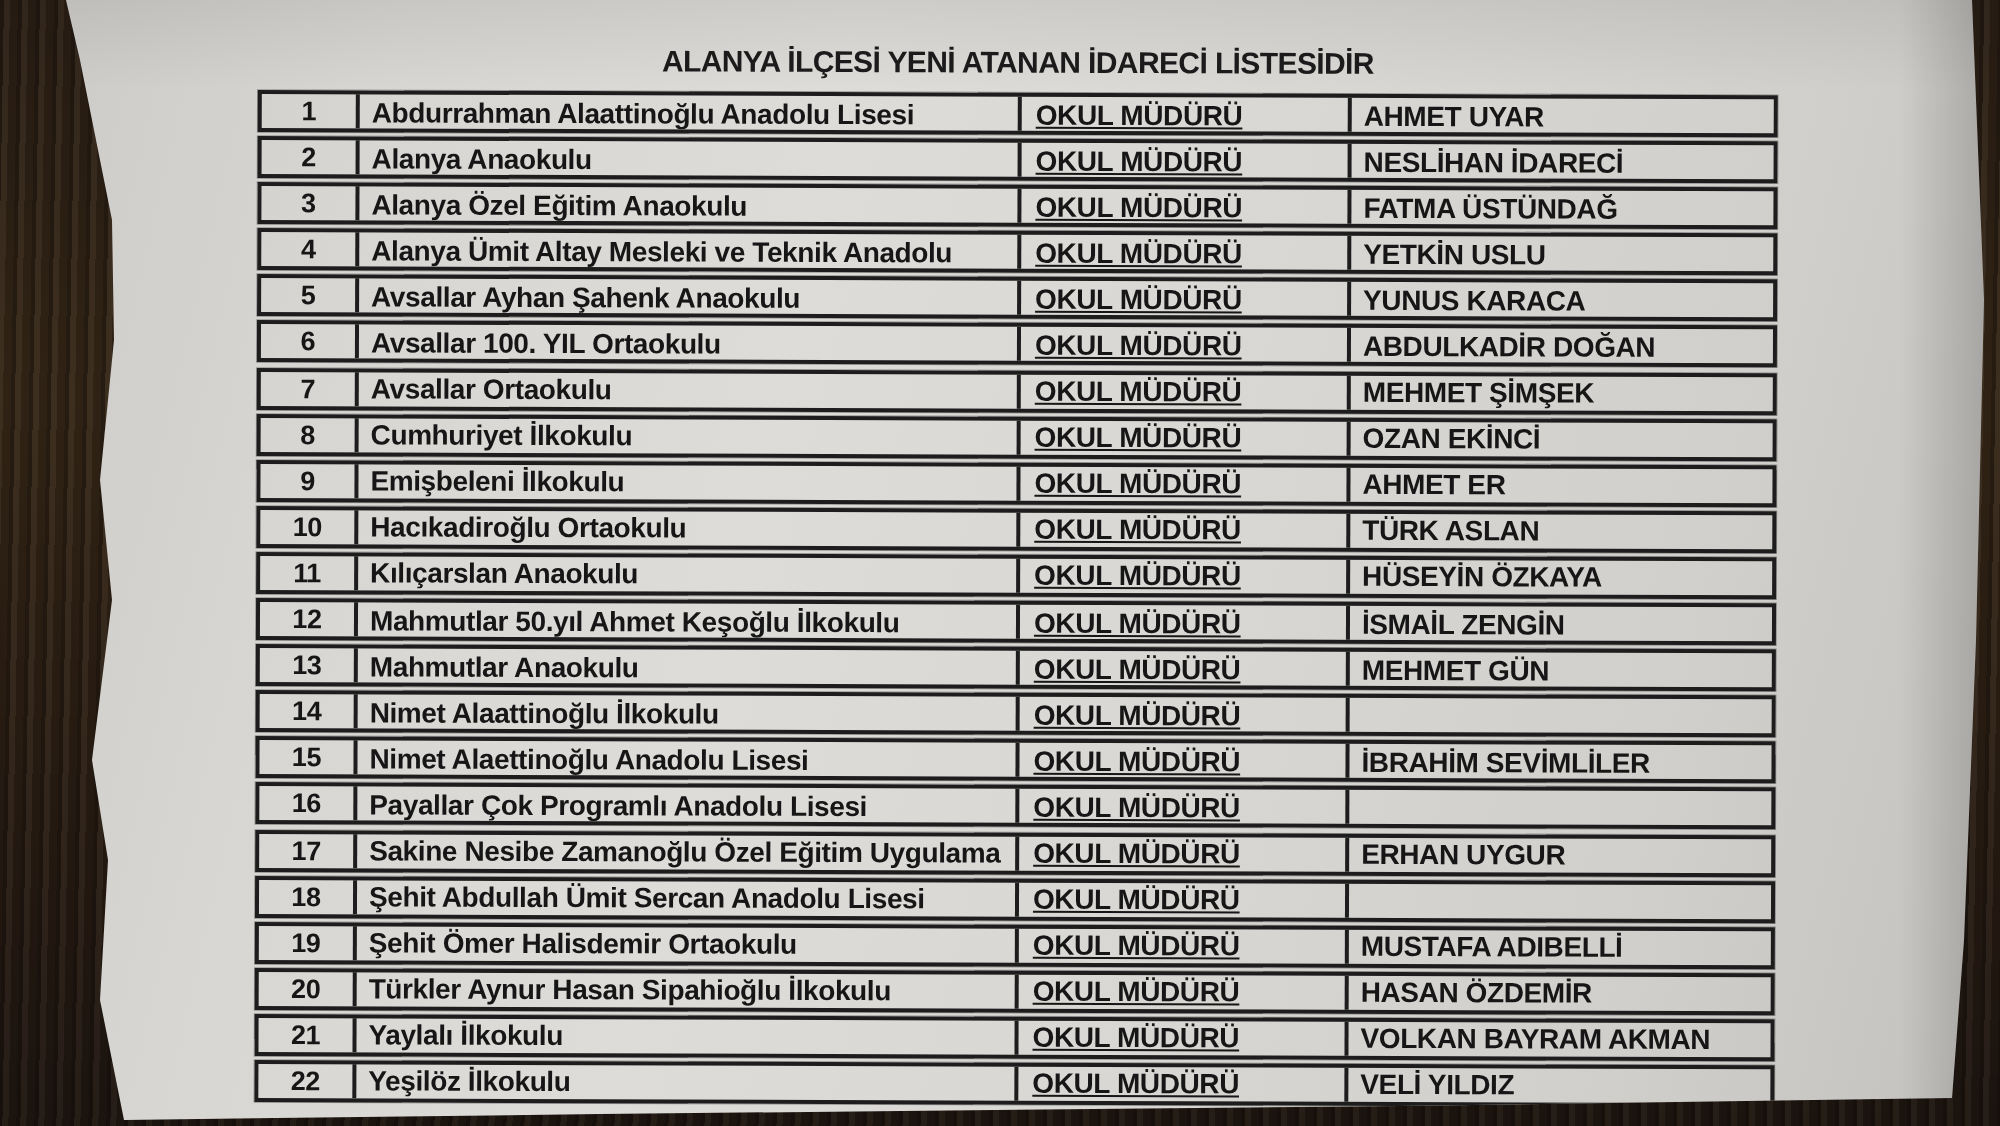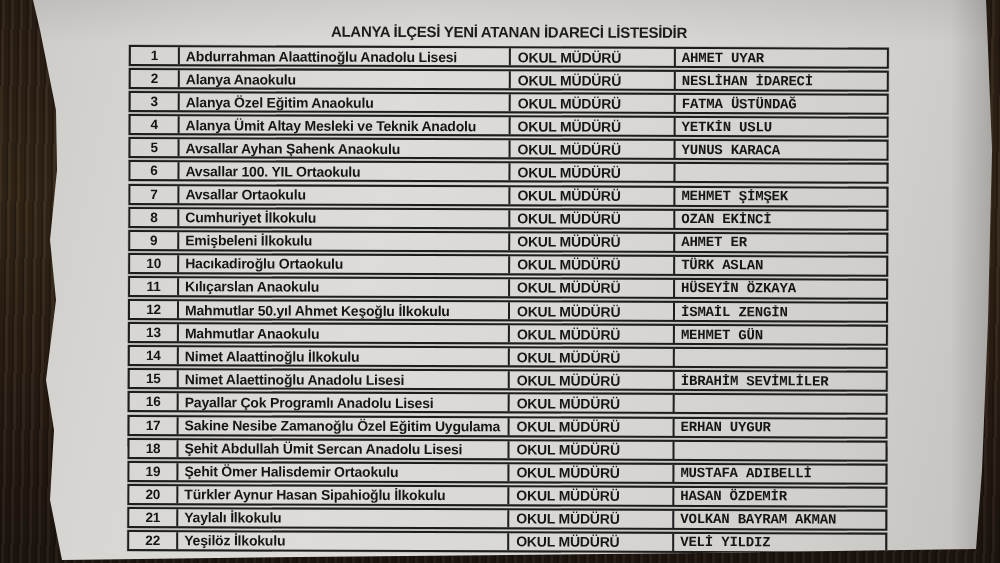--- a/index.html
+++ b/index.html
@@ -68,22 +68,22 @@
     height: 100%;
     overflow: hidden;
     white-space: nowrap;
     font-size: 14px;
     font-weight: 700;
     color: #161616;
     letter-spacing: -0.2px;
   }
   .c-no     { width: 49px;  justify-content: center; border-right: 2px solid #1d1d1d; font-size: 13.5px; }
   .c-school { width: 331px; padding-left: 6px; border-right: 2px solid #1d1d1d; }
-  .c-pos    { width: 165px; padding-left: 7px; border-right: 2px solid #1d1d1d; }
-  .c-person { flex: 1;      padding-left: 6px; font-family: Liberation Mono, monospace; }
+  .c-pos    { width: 165px; padding-left: 7px; border-right: 2px solid #1d1d1d; text-decoration: underline; }
+  .c-person { flex: 1;      padding-left: 6px; }
 </style>
 </head>
 <body>
 
 <div class="scene">
   <div class="paper">
     <div class="doc">
       <div class="doc-title">ALANYA İLÇESİ YENİ ATANAN İDARECİ LİSTESİDİR</div>
       <div class="rows">
 
@@ -114,20 +114,21 @@
           <div class="row">
             <div class="cell c-no">5</div>
             <div class="cell c-school">Avsallar Ayhan Şahenk Anaokulu</div>
             <div class="cell c-pos">OKUL MÜDÜRÜ</div>
             <div class="cell c-person">YUNUS KARACA</div>
           </div>
           <div class="row">
             <div class="cell c-no">6</div>
             <div class="cell c-school">Avsallar 100. YIL Ortaokulu</div>
             <div class="cell c-pos">OKUL MÜDÜRÜ</div>
+            <div class="cell c-person">ABDULKADİR DOĞAN</div>
           </div>
           <div class="row">
             <div class="cell c-no">7</div>
             <div class="cell c-school">Avsallar Ortaokulu</div>
             <div class="cell c-pos">OKUL MÜDÜRÜ</div>
             <div class="cell c-person">MEHMET ŞİMŞEK</div>
           </div>
           <div class="row">
             <div class="cell c-no">8</div>
             <div class="cell c-school">Cumhuriyet İlkokulu</div>

